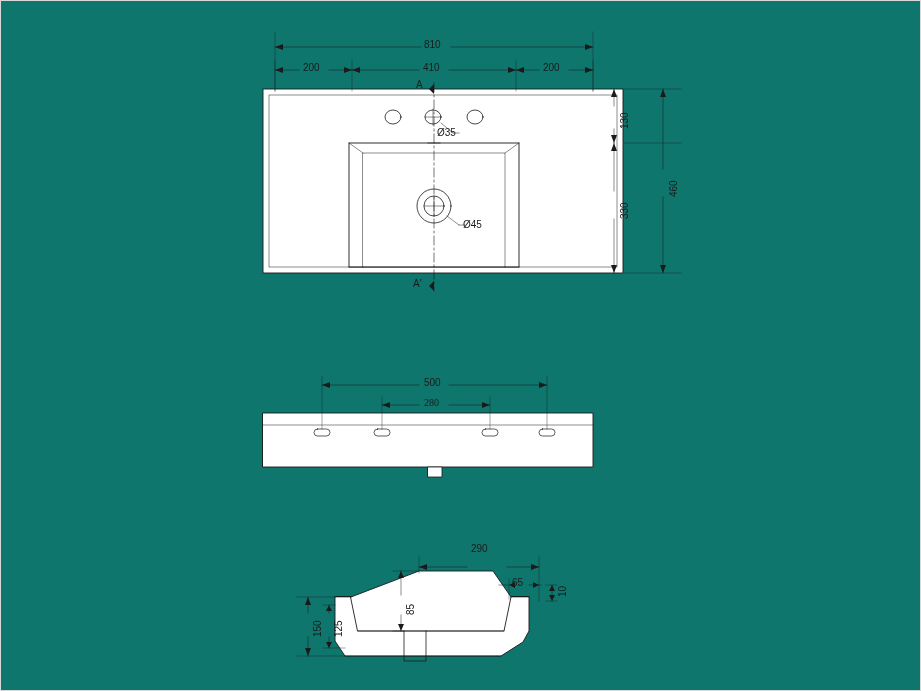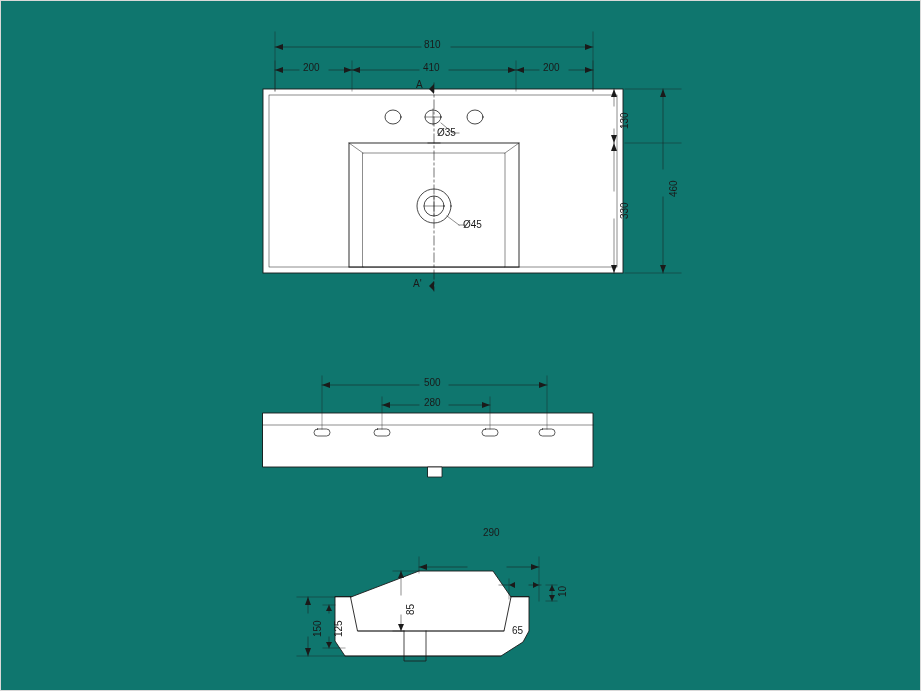--- a/index.html
+++ b/index.html
@@ -225,22 +225,22 @@
   <div class="lbl" style="left:542px; top:61px;">200</div>
   <div class="lbl" style="left:415px; top:78px;">A</div>
   <div class="lbl" style="left:412px; top:277px;">A'</div>
   <div class="lbl" style="left:436px; top:126px;">Ø35</div>
   <div class="lbl" style="left:462px; top:218px;">Ø45</div>
   <div class="lbl vert" style="left:618px; top:128px;">130</div>
   <div class="lbl vert" style="left:618px; top:218px;">330</div>
   <div class="lbl vert" style="left:667px; top:196px;">460</div>
 
   <div class="lbl" style="left:423px; top:376px;">500</div>
-  <div class="lbl" style="left:423px; top:396px;">280</div>
-
-  <div class="lbl" style="left:470px; top:526px;margin-left:12px;">290</div>
-  <div class="lbl" style="left:511px; top:576px;margin-top:48px;">65</div>
+  <div class="lbl" style="left:423px; top:396px;font-family:Liberation Serif, serif;">280</div>
+
+  <div class="lbl" style="left:470px; top:542px;">290</div>
+  <div class="lbl" style="left:511px; top:576px;">65</div>
   <div class="lbl vert" style="left:556px; top:596px;">10</div>
   <div class="lbl vert" style="left:311px; top:636px;">150</div>
   <div class="lbl vert" style="left:332px; top:636px;">125</div>
   <div class="lbl vert" style="left:404px; top:614px;">85</div>
 
 </div>
 
 </body></html>

